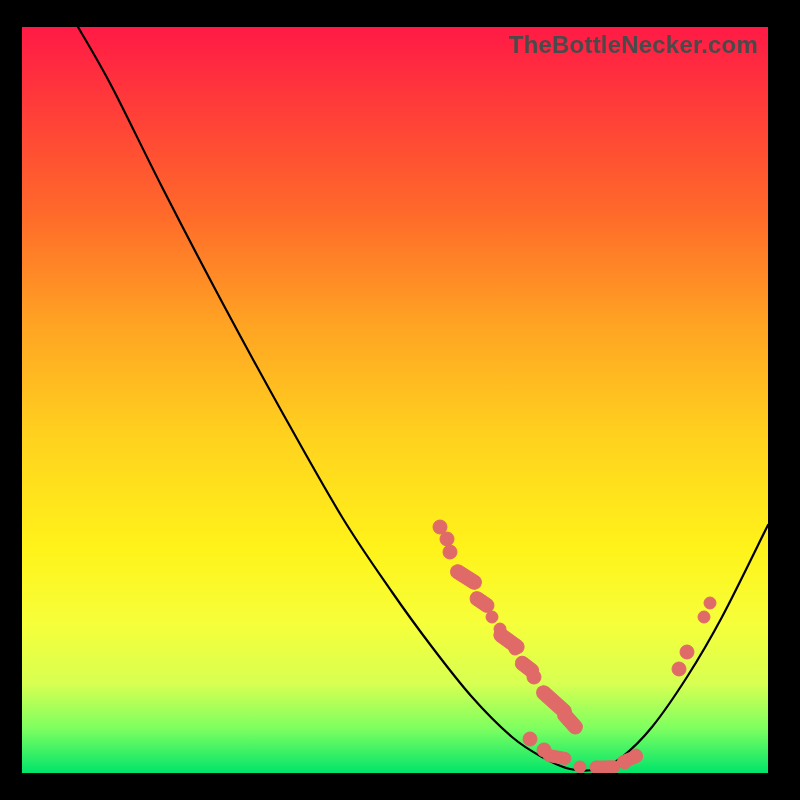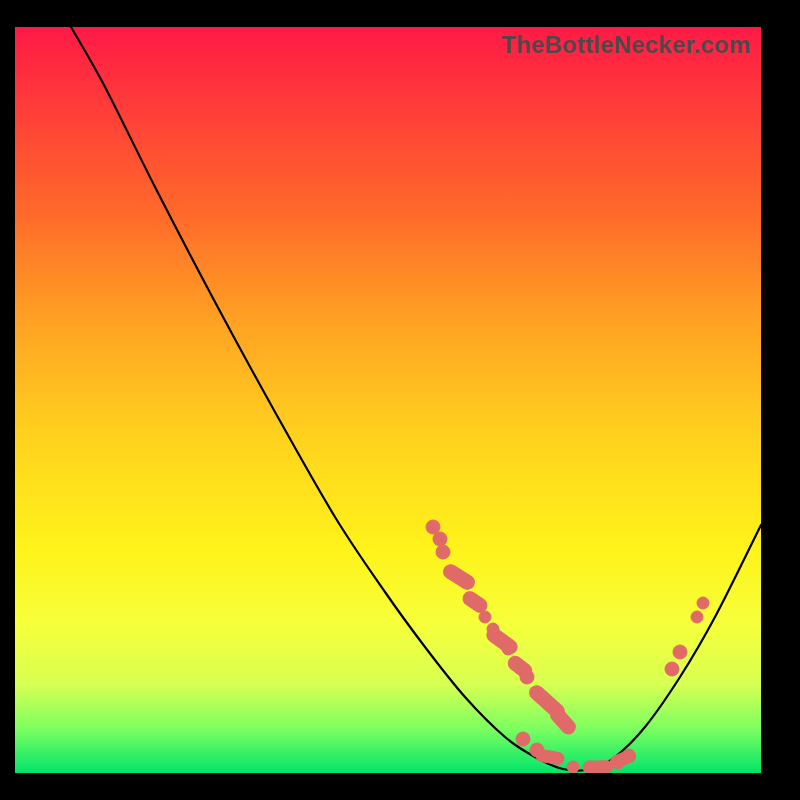--- a/index.html
+++ b/index.html
@@ -6,21 +6,21 @@
     margin: 0;
     padding: 0;
     width: 800px;
     height: 800px;
     background: #000;
     overflow: hidden;
     font-family: Arial, Helvetica, sans-serif;
   }
   .frame {
     position: absolute;
-    left: 15px;
+    left: 22px;
     top: 27px;
     width: 746px;
     height: 746px;
     background: linear-gradient(to bottom,
       #ff1a46 0%,
       #ff3a3a 10%,
       #ff6a2a 25%,
       #ffa423 40%,
       #ffd21e 55%,
       #fff31a 70%,

